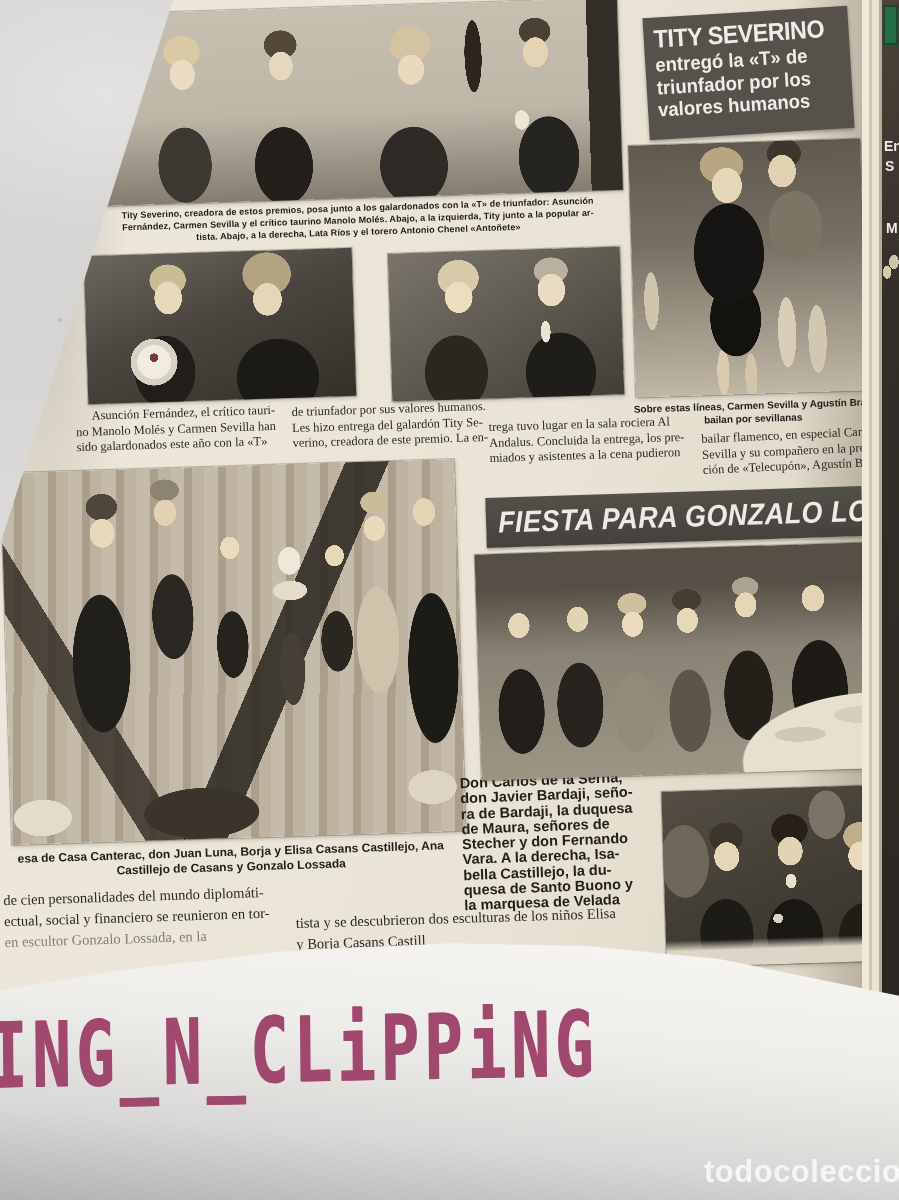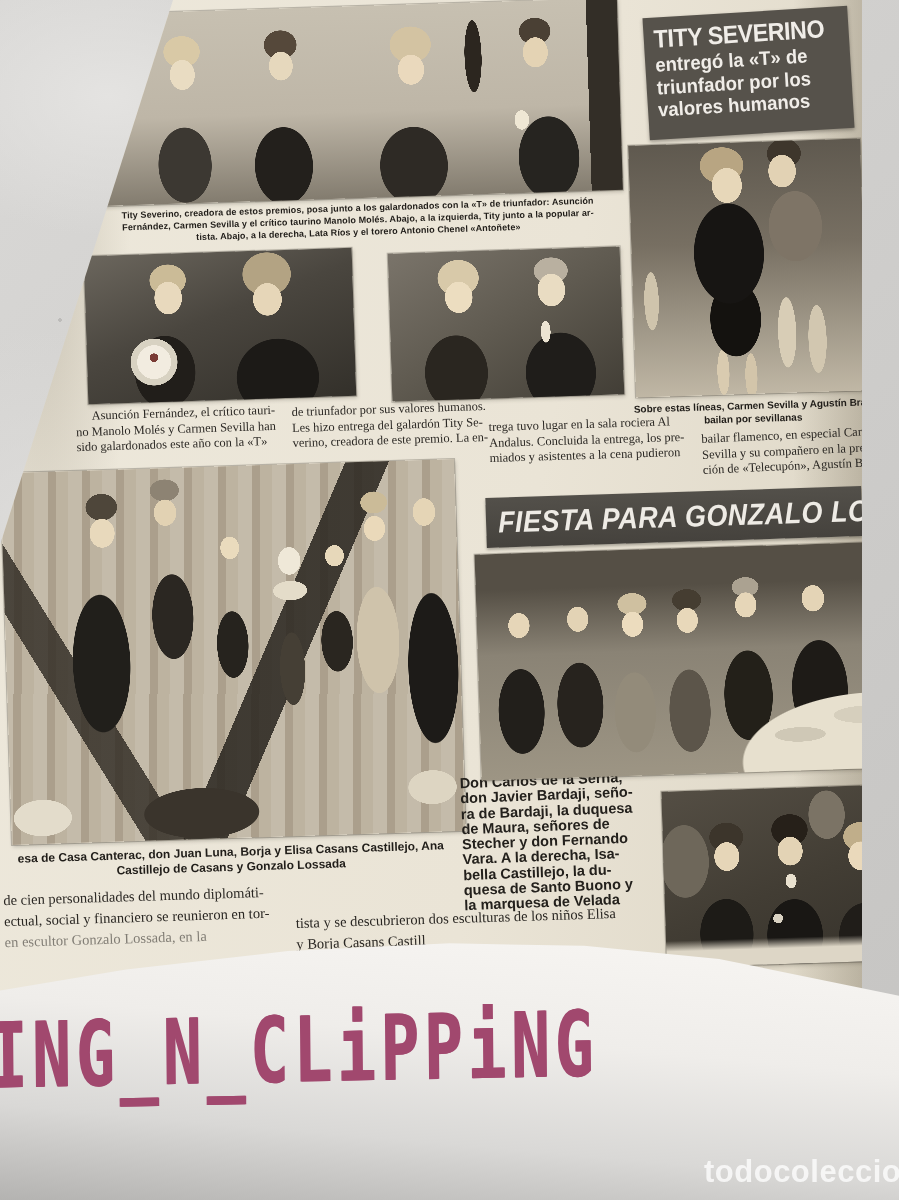--- a/index.html
+++ b/index.html
@@ -308,19 +308,27 @@
       <div>Vara. A la derecha, Isa-</div>
       <div>bella Castillejo, la du-</div>
       <div>quesa de Santo Buono y</div>
       <div>la marquesa de Velada</div>
     </div>
 
     <div class="photo photo-r tilt"></div>
     <div class="photo photo-s tilt"></div>
   </div>
 
+  <div class="edge">
+    <div class="edge-dark">
+      <div class="edge-green"></div>
+      <div class="edge-letter el-1">En</div>
+      <div class="edge-letter el-2">S</div>
+      <div class="edge-letter el-3">M</div>
+    </div>
+  </div>
 
   <div class="paper">
     <div class="handwriting">ING_N_CLiPPiNG</div>
   </div>
 
   <div class="tc-mark">todocoleccion</div>
 </div>
 
 </body></html>

